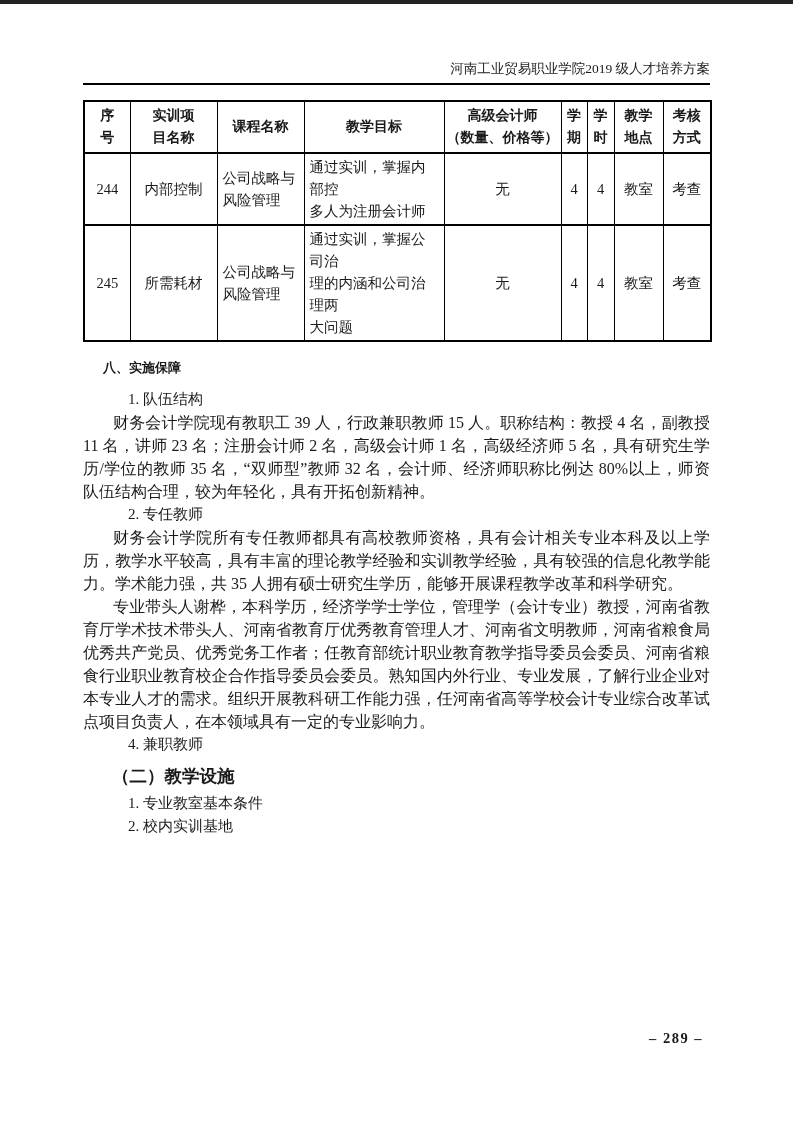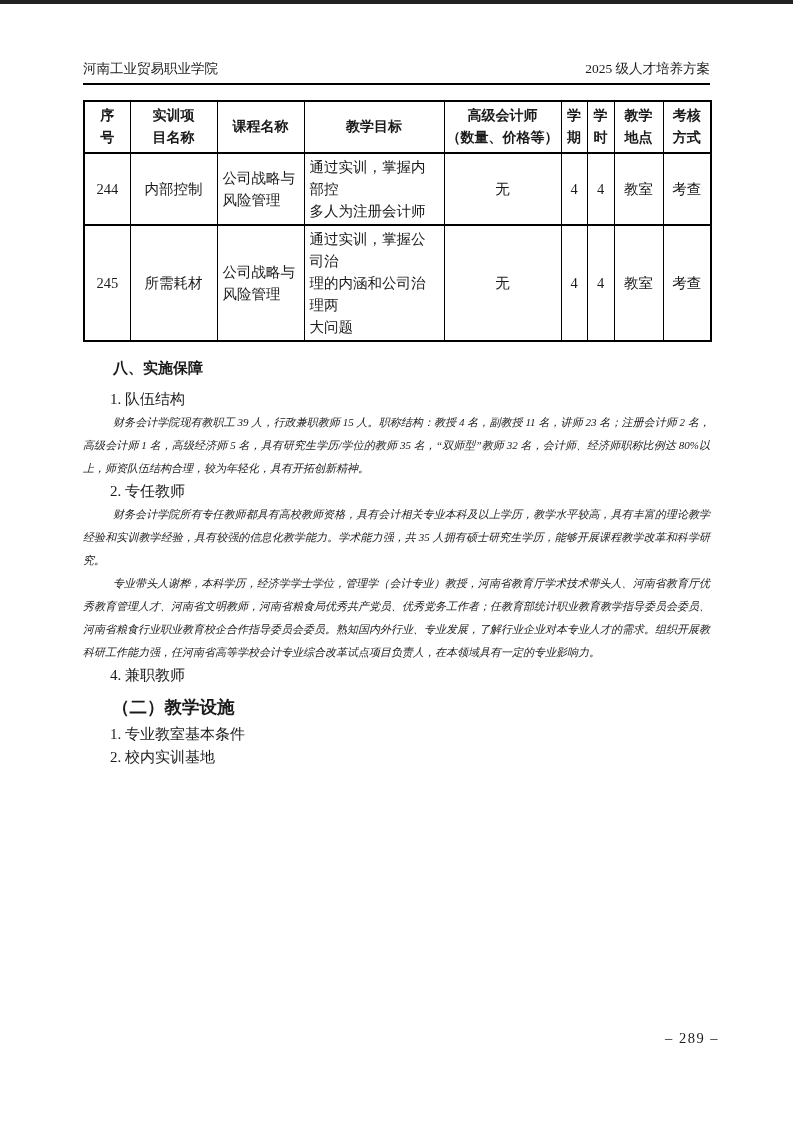--- a/index.html
+++ b/index.html
@@ -6,59 +6,59 @@
   html,body { background:#ffffff; }
   body {
     width:793px; height:1122px; position:relative;
     color:#1a1a1a;
     font-family:"Liberation Serif","DejaVu Serif",serif;
   }
   .top-edge { position:absolute; top:0; left:0; width:100%; height:4px; background:#222; }
 
   .page-header {
     position:absolute; left:83px; right:83px; top:60px;
-    display:flex; justify-content:space-between; align-items:flex-end;
+    display:flex; justify-content:flex-end; align-items:flex-end;
     font-size:13.5px; line-height:18px;
     padding-bottom:5px; border-bottom:2.5px solid #000;
   }
 
   .content { position:absolute; left:83px; top:100px; width:627px; }
 
   table.course-table { border-collapse:collapse; table-layout:fixed; width:627px; border:2px solid #000; }
   .course-table th, .course-table td {
     border:1px solid #000; border-top-width:2px; border-bottom-width:2px;
     text-align:center; vertical-align:middle;
     font-size:14.5px; line-height:22px; padding:2px;
     overflow:hidden;
   }
   .course-table th { font-weight:bold; white-space:pre; font-size:14px; }
   .course-table td.cell-left { text-align:left; white-space:pre-line; padding:2px 5px; }
   .course-table thead tr { height:52px; }
   .course-table tbody tr.r1 { height:66px; }
   .course-table tbody tr.r2 { height:84px; }
 
-  .h1 { font-size:15px; font-weight:bold; line-height:28px; margin:12px 0 6px 30px; }
+  .h1 { font-size:13px; font-weight:bold; line-height:28px; margin:12px 0 6px 20px; }
   .h2 { font-size:17.5px; font-weight:bold; line-height:28px; margin:6px 0 2px 29px; }
   .h2.mt { }
-  .h3 { font-size:15px; line-height:23px; margin-left:27px; }
-  .para { font-size:11px; line-height:23px; text-align:justify; text-indent:30px;font-style:italic; }
+  .h3 { font-size:15px; line-height:23px; margin-left:45px; }
+  .para { font-size:16px; line-height:23px; text-align:justify; text-indent:30px; }
 
   .page-number {
-    position:absolute; right:74px; top:1030px;
-    font-size:14.5px; letter-spacing:1.5px;
+    position:absolute; right:90px; top:1030px;
+    font-size:14.5px; letter-spacing:1.5px;font-weight:bold;
   }
 </style>
 </head>
 <body>
 
 <div class="top-edge"></div>
 
 <div class="page-header">
   <span>河南工业贸易职业学院</span>
-  <span>2025 级人才培养方案</span>
+  <span>2019 级人才培养方案</span>
 </div>
 
 <div class="content">
 
   <table class="course-table">
     <colgroup>
       <col style="width:46px">
         <col style="width:87px">
         <col style="width:87px">
       <col style="width:140px">

